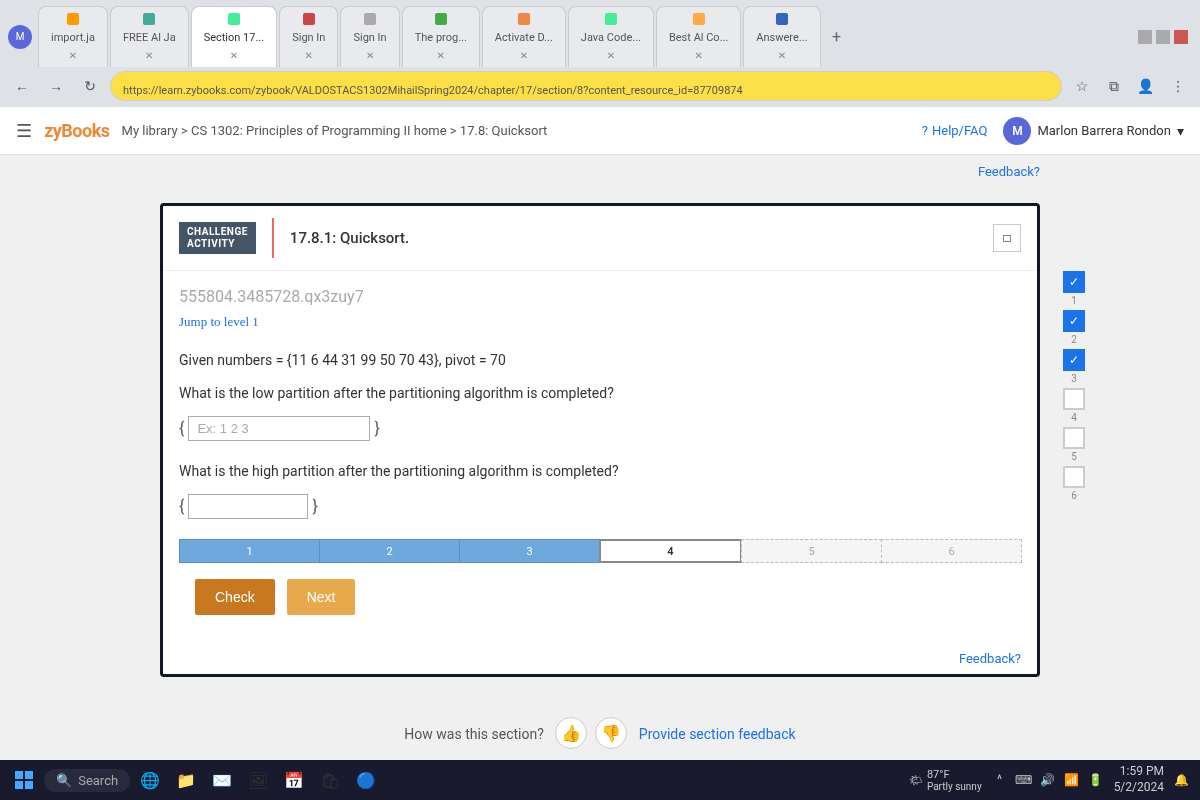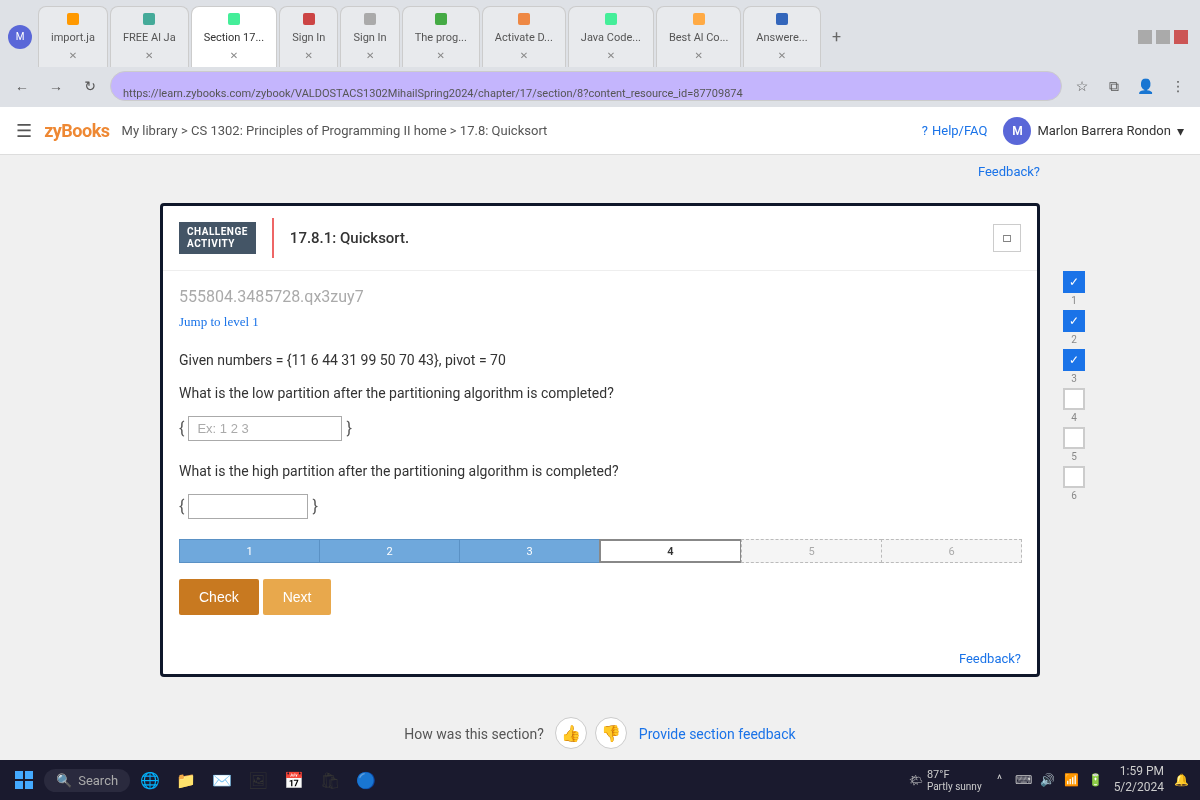--- a/index.html
+++ b/index.html
@@ -116,26 +116,26 @@
       cursor: pointer;
       display: flex;
       align-items: center;
       justify-content: center;
     }
     .address-bar {
       flex: 1;
       height: 30px;
       border-radius: 15px;
       border: 1px solid #ccc;
-      background: #c4b5fd;
-      padding: 0 12px;
+      background: #fde047;
+      padding: 12px 12px;
       font-size: 12px;
       color: #333;
       display: flex;
-      align-items: flex-end;
+      align-items: flex-start;
     }
     .toolbar-icons {
       display: flex;
       gap: 4px;
     }
     .toolbar-icon-btn {
       width: 28px;
       height: 28px;
       border-radius: 50%;
       border: none;
@@ -298,21 +298,21 @@
       margin-bottom: 20px;
     }
     .bracket {
       font-size: 16px;
       color: #555;
     }
     .answer-input {
       border: 1px solid #aaa;
       padding: 4px 8px;
       font-size: 13px;
-      width: 154px;
+      width: 182px;
       outline: none;
     }
     .answer-input::placeholder {
       color: #aaa;
     }
     .answer-input.wide {
       width: 120px;
     }
 
     
@@ -332,22 +332,22 @@
       margin-right: -1px;
       cursor: pointer;
     }
     .prog-completed { background: #6fa8dc; border-color: #5a91c5; }
     .prog-active { background: #fff; color: #333; border: 2px solid #888; font-weight: 600; }
     .prog-dotted { background: #f5f5f5; color: #aaa; border: 1px dashed #bbb; }
 
     
     .btn-row {
       display: flex;
-      gap: 4px;
-      margin: 12px 0;
+      gap: 12px;
+      margin: 12px 16px;
     }
     .btn-check {
       background: #c87920;
       color: #fff;
       border: none;
       padding: 10px 20px;
       font-size: 14px;
       font-weight: 500;
       cursor: pointer;
       border-radius: 2px;

